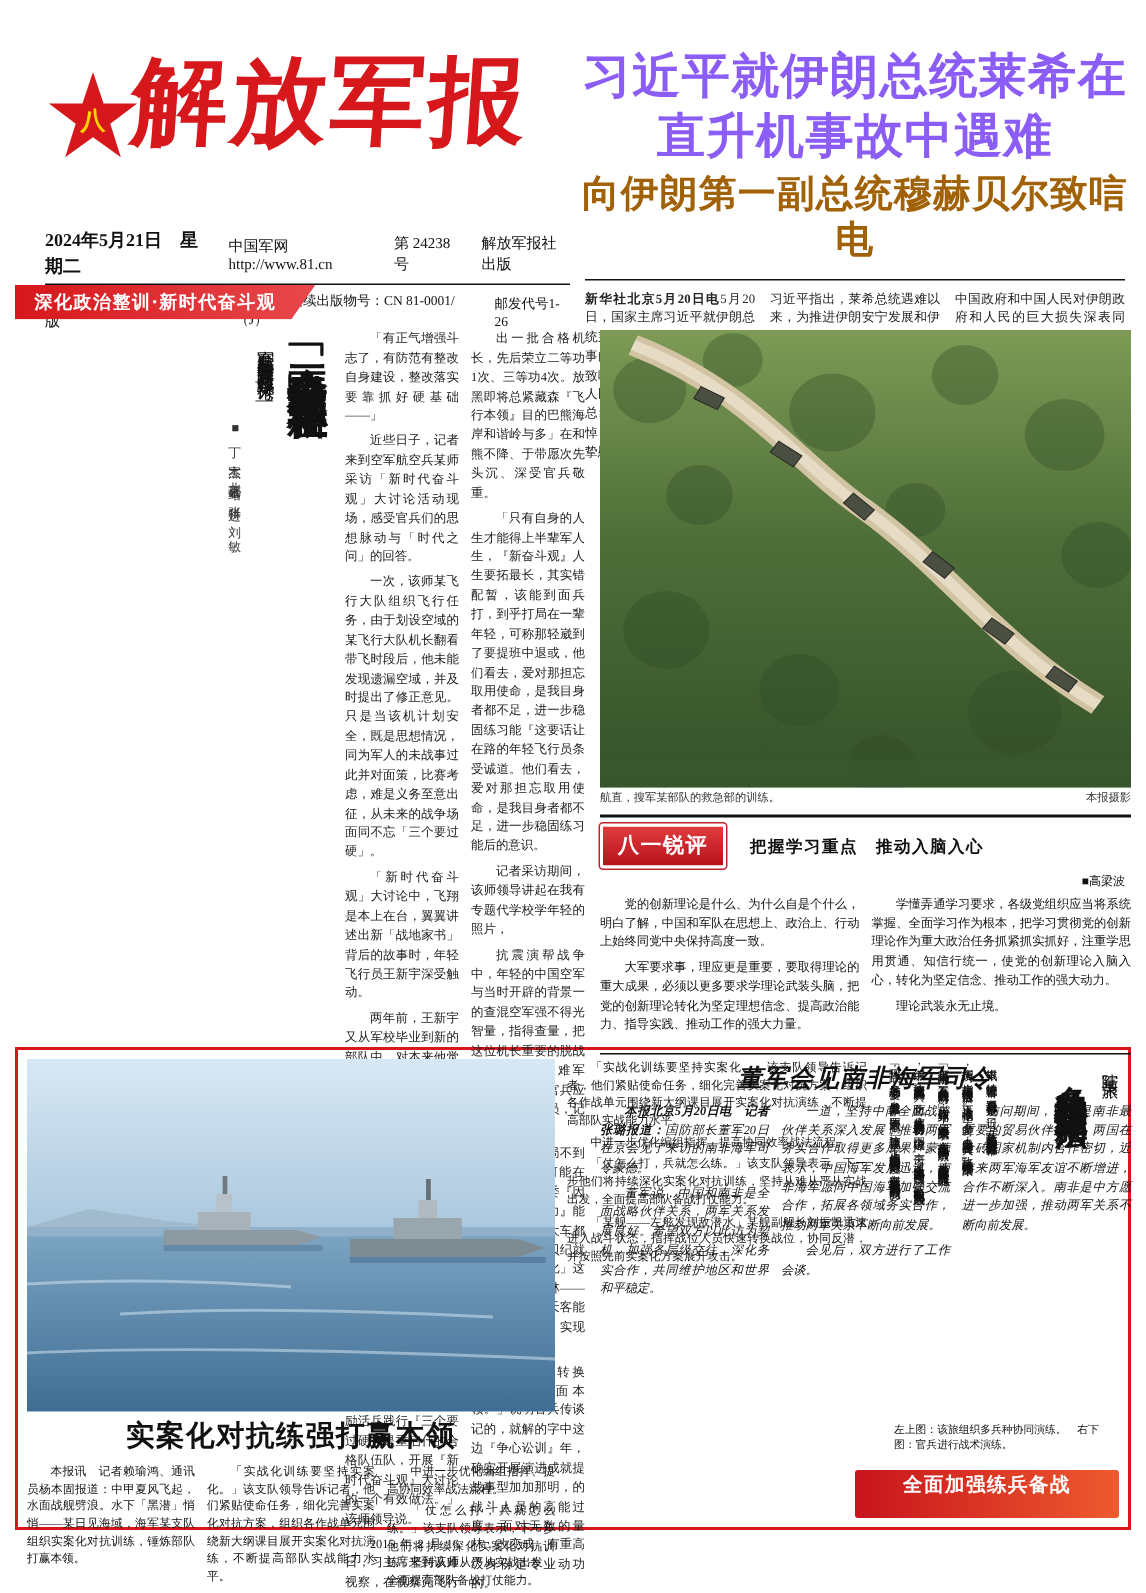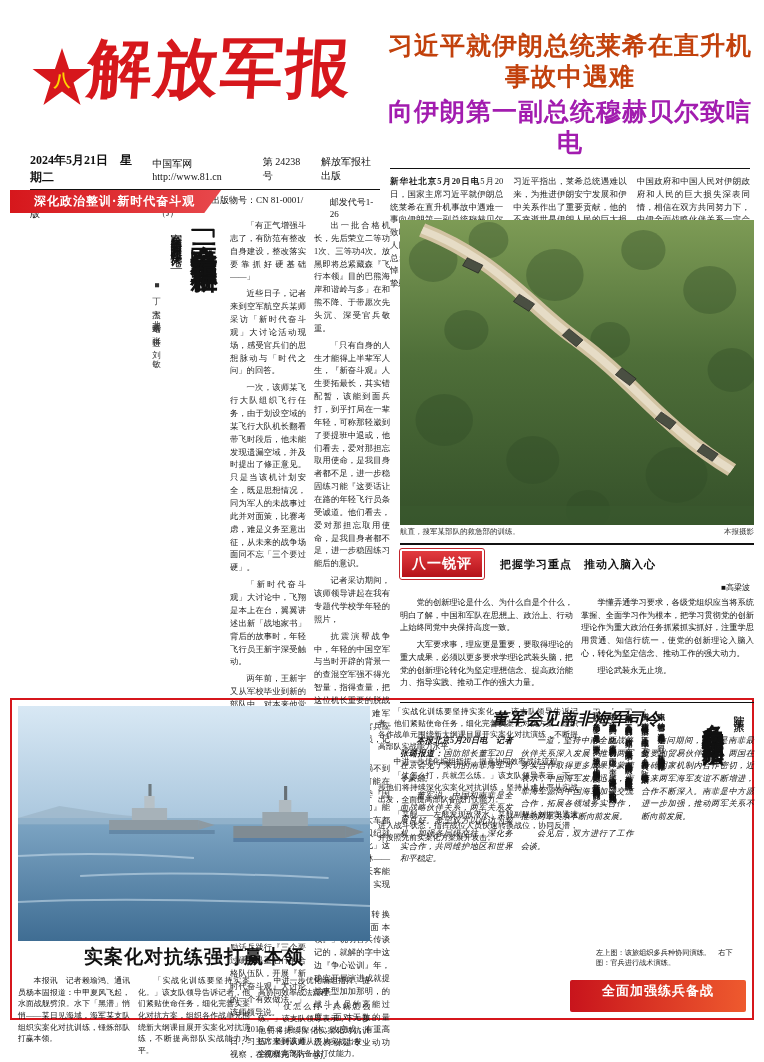--- a/index.html
+++ b/index.html
@@ -37,39 +37,39 @@
   .mast-meta-row1 .issue { font-size: 10px; }
   .mast-meta-row1 .pub { font-size: 10px; }
   .mast-meta-row2 { display:flex; align-items:center; gap: 12px; padding-top: 3px; font-size:9.5px;}
   .mast-meta-row2 .lunar { font-size: 10px; }
   .mast-meta-row2 .cn { font-size: 9px; }
   .mast-meta-row2 .postcode { font-size: 9px; }
 
   .mast-right { flex:1; padding-left: 6px; }
   .head-lines { text-align:center; padding-top: 22px; }
   .head-line1 {
-    font-size: 25px; font-weight: 700; letter-spacing: 1px;
-    font-family:"DejaVu Serif", serif; color:#c2410c; line-height:1.25;
+    font-size: 32px; font-weight: 700; letter-spacing: 1px;
+    font-family:"DejaVu Serif", serif; color:#8b5cf6; line-height:1.25;
   }
   .head-line2 {
     font-size: 25px; font-weight: 700; letter-spacing: 1px;
-    font-family:"DejaVu Serif", serif; color:#a21caf; line-height:1.25; margin-top:3px;
+    font-family:"DejaVu Serif", serif; color:#a16207; line-height:1.25; margin-top:3px;
   }
   .head-rule { border-bottom: 1px solid #111; margin: 10px 4px 6px 4px; }
   .lede-cols { display:flex; gap: 10px; font-size: 8.5px; line-height: 1.5; color:#222; padding: 0 4px;}
   .lede-cols .col { flex:1; text-align: justify; }
   .lede-cols .col .byline { font-weight:700; }
 
   
   .banner-strip { margin-top: 4px; height: 24px; position: relative; }
   .banner-tag {
     display:inline-block;
     background: linear-gradient(90deg,#d6171c,#e8484c);
     color:#fff; font-size: 12px; font-weight:700;
-    padding: 3px 26px 3px 24px; letter-spacing:1px;
+    padding: 3px 26px 3px 13px; letter-spacing:1px;
     clip-path: polygon(0 0, 100% 0, 92% 100%, 0 100%);
     font-family:"DejaVu Serif",serif;
   }
 
   
   .body-wrap { display:flex; gap: 10px; margin-top: 6px; height: 470px; }
   .col-left { width: 210px; position:relative; }
   .col-mid  { width: 160px; }
   .col-right{ flex:1; }
 

